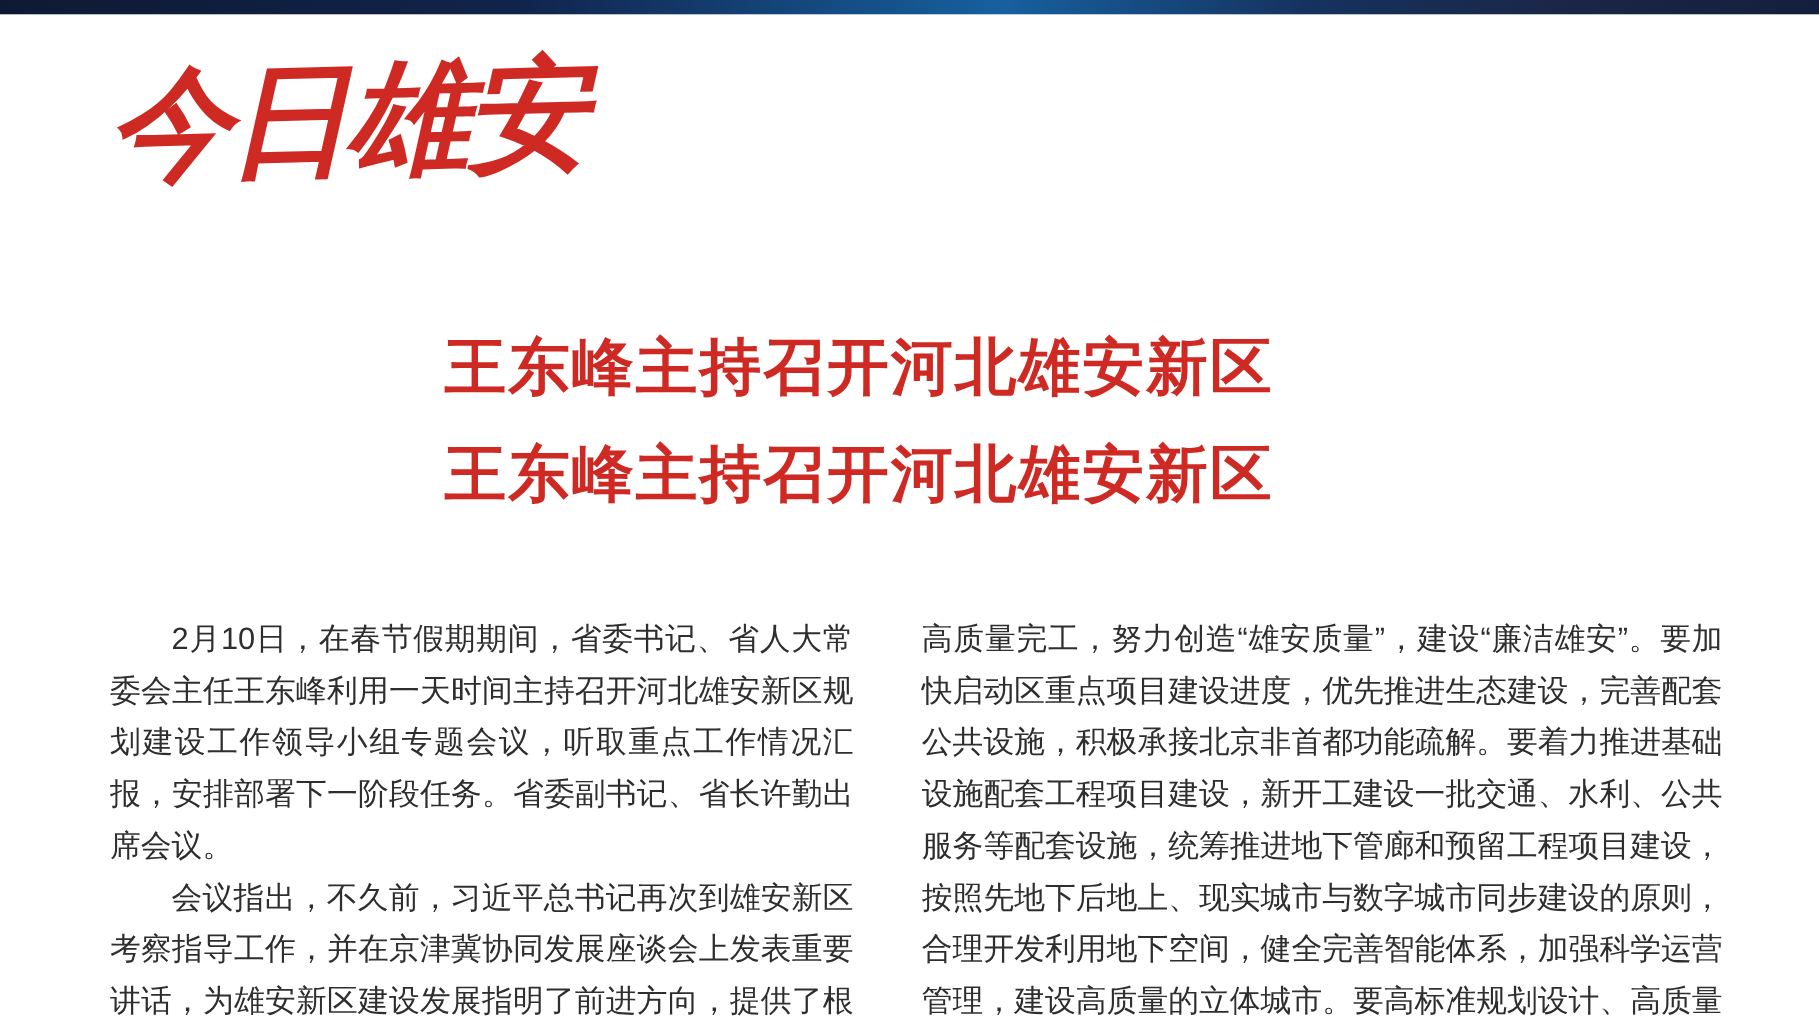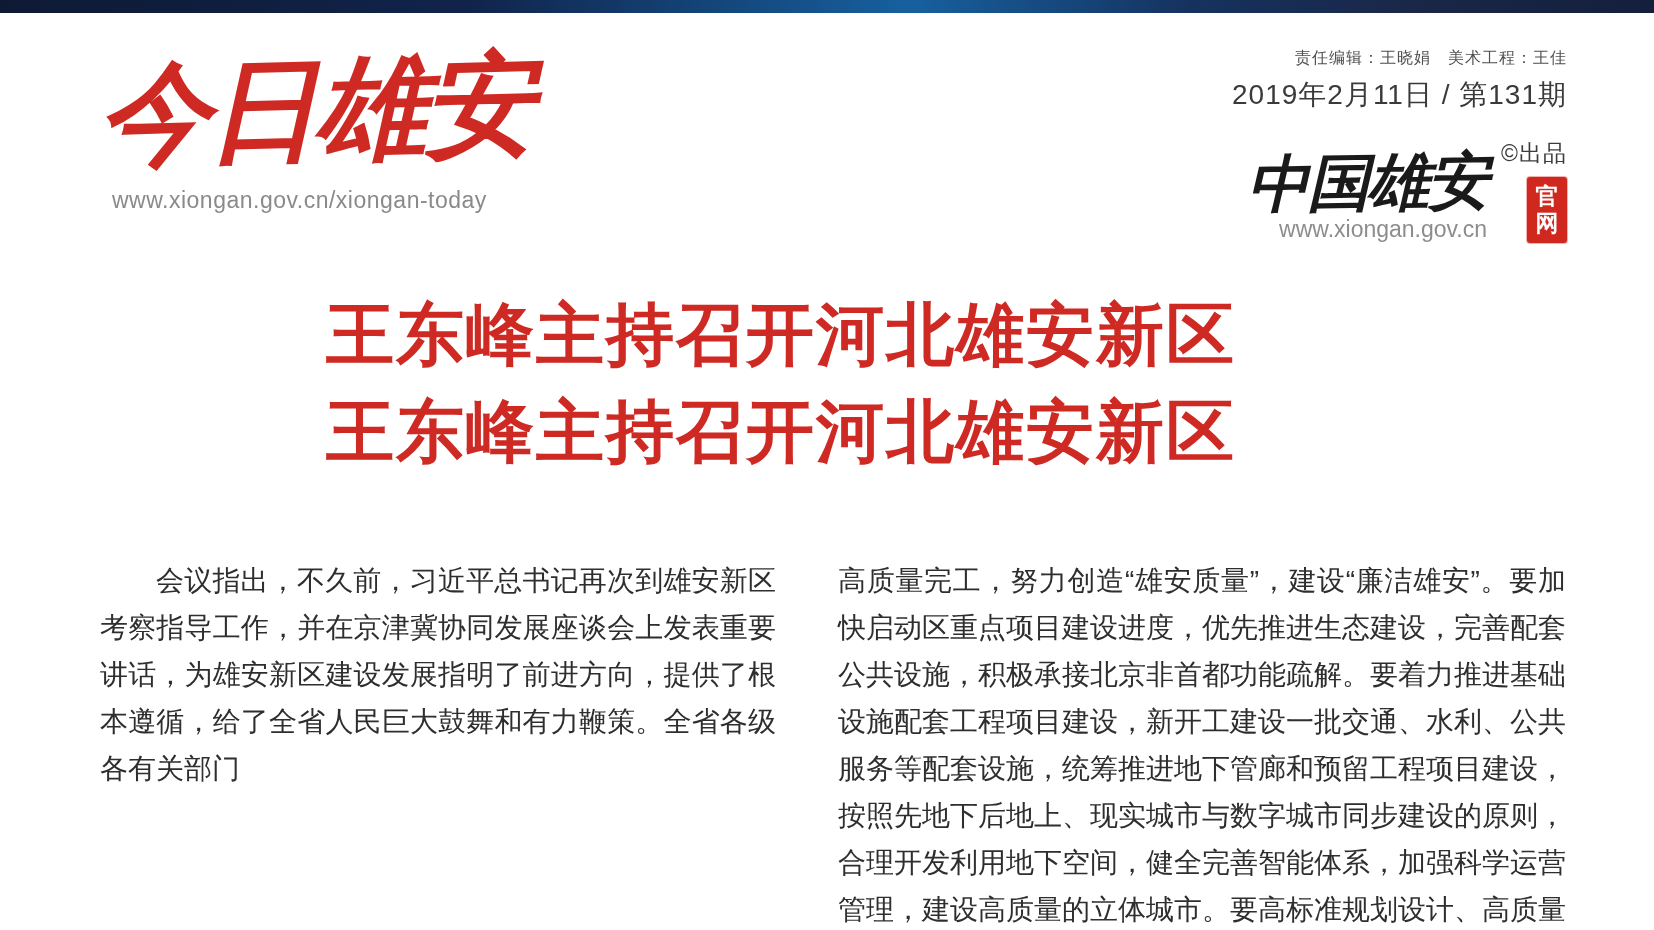--- a/index.html
+++ b/index.html
@@ -57,21 +57,21 @@
   .seal span{
     font-family:"Liberation Serif","DejaVu Serif",serif;
     color:#ffffff; font-weight:bold; font-size:23px; line-height:27px;
   }
   
   .headline{
     margin-top:52px; padding-right:92px;
     text-align:center;
     font-family:"Liberation Serif","DejaVu Serif",serif;
     font-weight:bold; color:var(--accent_red);
-    font-size:68px; line-height:97px; letter-spacing:2px;
+    font-size:56px; line-height:97px; letter-spacing:2px;
   }
   .headline .hl{display:block; white-space:nowrap;}
   
   .article{
     margin-top:76px; padding:0 88px 0 100px;
     display:flex; gap:62px;
     font-size:28px; line-height:47px; color:var(--body_text);
     text-align:justify;
   }
   .col-left{flex:0 0 676px;}
@@ -82,49 +82,32 @@
 </head>
 <body>
 
 <div class="page">
 
   <div class="top-bar"></div>
 
   <header class="masthead">
     <div class="logo-block">
       <div class="logo-text">今日雄安</div>
-      <div class="logo-url">www.xiongan.gov.cn/xiongan-today</div>
     </div>
 
-    <div class="masthead-right">
-      <div class="credits">责任编辑：王晓娟　美术工程：王佳</div>
-      <div class="issue-line">2019年2月11日 / 第131期</div>
-      <div class="brand-area">
-        <div class="brand-text-col">
-          <div class="brand-name">中国雄安</div>
-          <div class="brand-url">www.xiongan.gov.cn</div>
-        </div>
-        <div class="seal-col">
-          <div class="produced-by">©出品</div>
-          <div class="seal">
-            <span>官</span>
-            <span>网</span>
-          </div>
-        </div>
-      </div>
-    </div>
   </header>
 
   <h1 class="headline">
     <span class="hl">王东峰主持召开河北雄安新区</span>
     <span class="hl">王东峰主持召开河北雄安新区</span>
   </h1>
 
   <main class="article">
     <div class="col col-left">
+      <p class="indent">2月10日，在春节假期期间，省委书记、省人大常委会主任王东峰利用一天时间主持召开河北雄安新区规划建设工作领导小组专题会议，听取重点工作情况汇报，安排部署下一阶段任务。省委副书记、省长许勤出席会议。</p>
       <p class="indent">会议指出，不久前，习近平总书记再次到雄安新区考察指导工作，并在京津冀协同发展座谈会上发表重要讲话，为雄安新区建设发展指明了前进方向，提供了根本遵循，给了全省人民巨大鼓舞和有力鞭策。全省各级各有关部门</p>
     </div>
     <div class="col col-right">
       <p>高质量完工，努力创造“雄安质量”，建设“廉洁雄安”。要加快启动区重点项目建设进度，优先推进生态建设，完善配套公共设施，积极承接北京非首都功能疏解。要着力推进基础设施配套工程项目建设，新开工建设一批交通、水利、公共服务等配套设施，统筹推进地下管廊和预留工程项目建设，按照先地下后地上、现实城市与数字城市同步建设的原则，合理开发利用地下空间，健全完善智能体系，加强科学运营管理，建设高质量的立体城市。要高标准规划设计、高质量</p>
     </div>
   </main>
 
 </div>
 
 </body></html>

